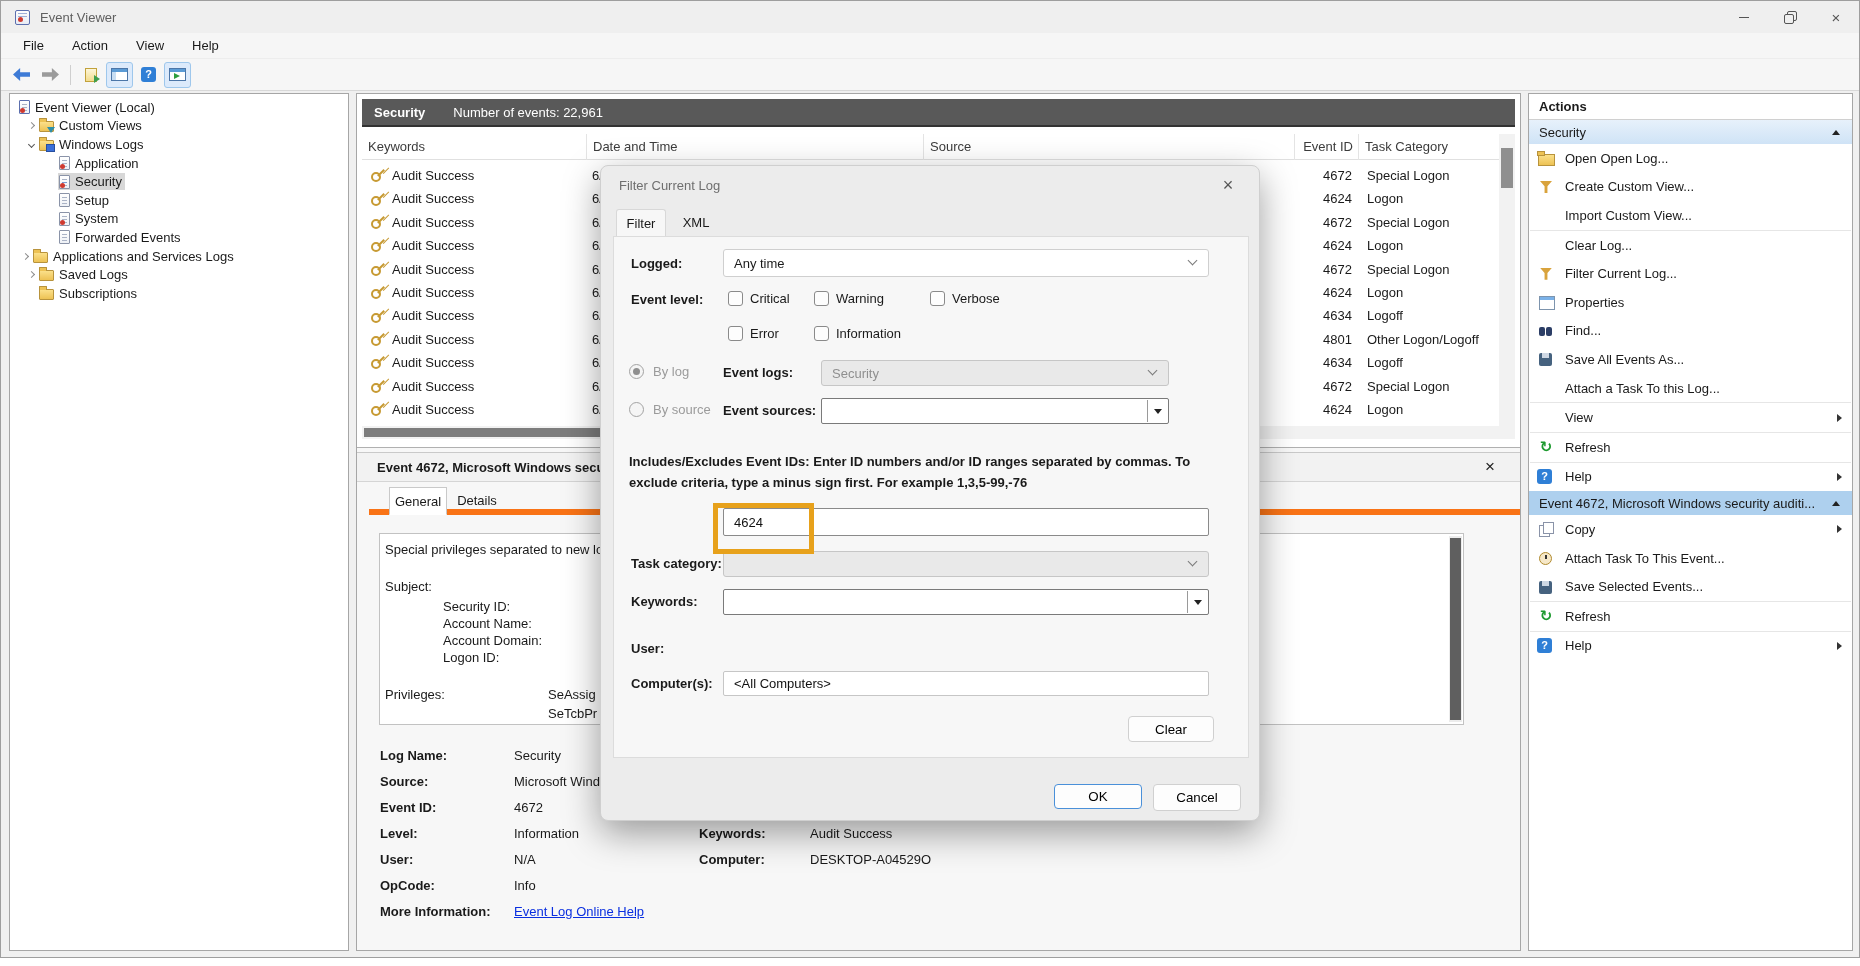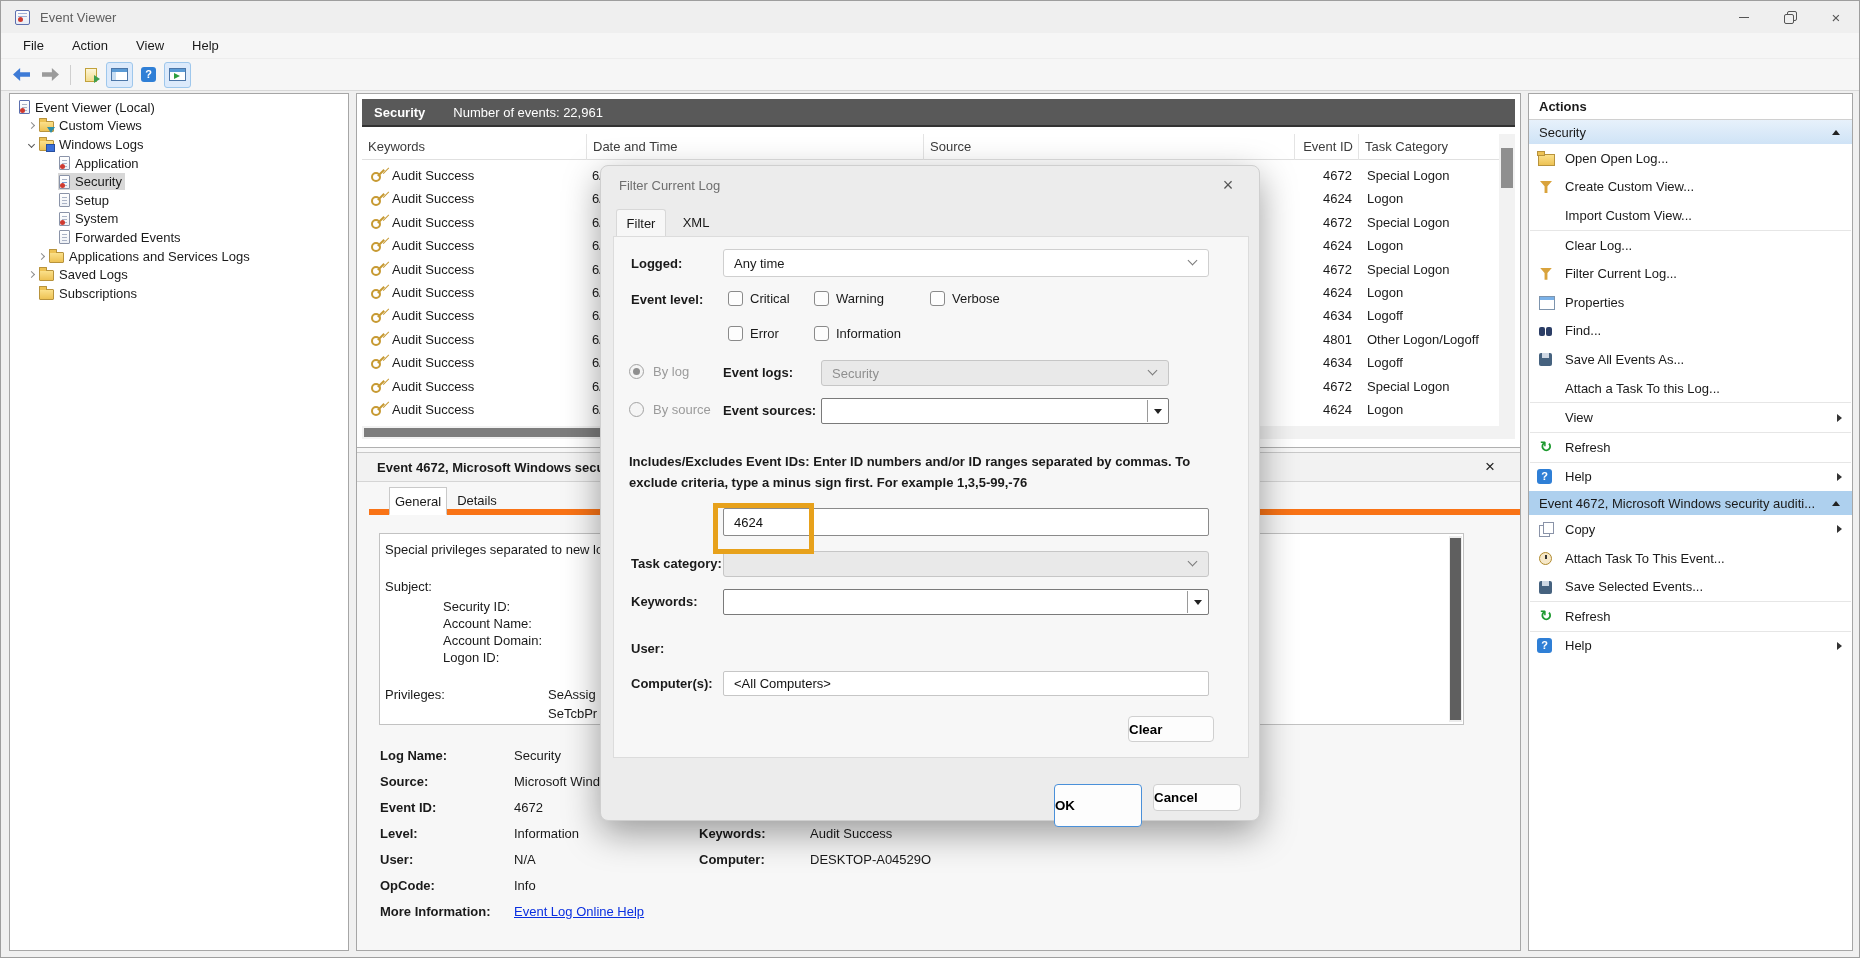--- a/index.html
+++ b/index.html
@@ -162,21 +162,21 @@
   .combo.darkborder { border-color:#7a7a7a; border-radius:2px; }
   .dd-btn { position:absolute; right:1px; top:1px; bottom:1px; width:20px; display:flex; align-items:center; justify-content:center; border-left:1px solid #9a9a9a; background:#fff; }
   .dlg input.txtbox { position:absolute; border:1px solid #8a8a8a; border-radius:2px; background:#fff; font:13px "Liberation Sans",sans-serif; padding-left:10px; color:#111; }
   .dlg input.light { border-color:#c6c6c6; }
   .cb { width:15px; height:15px; border:1px solid #8a8a8a; border-radius:3px; background:#fdfdfd; flex:0 0 15px; }
   .lvl-row { position:absolute; left:127px; display:flex; }
   .lvl-item { display:flex; align-items:center; gap:7px; }
   .radio { position:absolute; width:15px; height:15px; border-radius:50%; border:1px solid #a3a3a3; background:#f5f5f5; }
   .radio.sel::after { content:""; position:absolute; inset:3px; border-radius:50%; background:#8f8f8f; }
   .note { position:absolute; left:28px; width:592px; font-weight:600; line-height:21px; }
-  .btn { position:absolute; background:#fdfdfd; border:1px solid #d0d0d0; border-radius:4px; text-align:left;font-weight:bold; }
+  .btn { position:absolute; background:#fdfdfd; border:1px solid #d0d0d0; border-radius:4px; text-align:center; }
   .btn.primary { border:1.5px solid #4a90d9; }
   .annotation { position:absolute; left:112px; top:337px; width:101px; height:51px; border:5px solid #e7a11b; z-index:5; }
 </style>
 </head>
 <body>
 
 <div class="win">
 
   <div class="titlebar">
     <span class="app-ic"></span>
@@ -270,21 +270,21 @@
               <span class="ic-log ic-log-app"></span>
               <span class="tree-label">System</span>
             </span>
           </div>
           <div class="tree-row" style="padding-left: 48px;">
             <span class="hl">
               <span class="ic-log ic-log-plain"></span>
               <span class="tree-label">Forwarded Events</span>
             </span>
           </div>
-          <div class="tree-row" style="padding-left: 24px;">
+          <div class="tree-row" style="padding-left: 8px;">
             <span class="exp">
               <i></i>
             </span>
             <span class="hl">
               <span class="ic-folder"></span>
               <span class="tree-label">Applications and Services Logs</span>
             </span>
           </div>
           <div class="tree-row" style="padding-left: 14px;">
             <span class="exp">
@@ -636,15 +636,15 @@
         <span class="tri-down"></span>
       </span>
   </div>
 
   <span class="flabel" style="left:30px; top:475px;">User:</span>
 
   <span class="flabel" style="left:30px; top:510px;">Computer(s):</span>
   <input class="txtbox light" style="left: 122px; top: 505px; width: 486px; height: 25px;" value="&lt;All Computers&gt;">
 
   <button class="btn" style="left:527px; top:550px; width:86px; height:26px;">Clear</button>
-  <button class="btn primary" style="left:453px; top:618px; width:88px; height:43px;">OK</button>
+  <button class="btn primary" style="left:453px; top:618px; width:88px; height:25px;">OK</button>
   <button class="btn" style="left:552px; top:618px; width:88px; height:27px;">Cancel</button>
 </div>
 
 </body></html>

